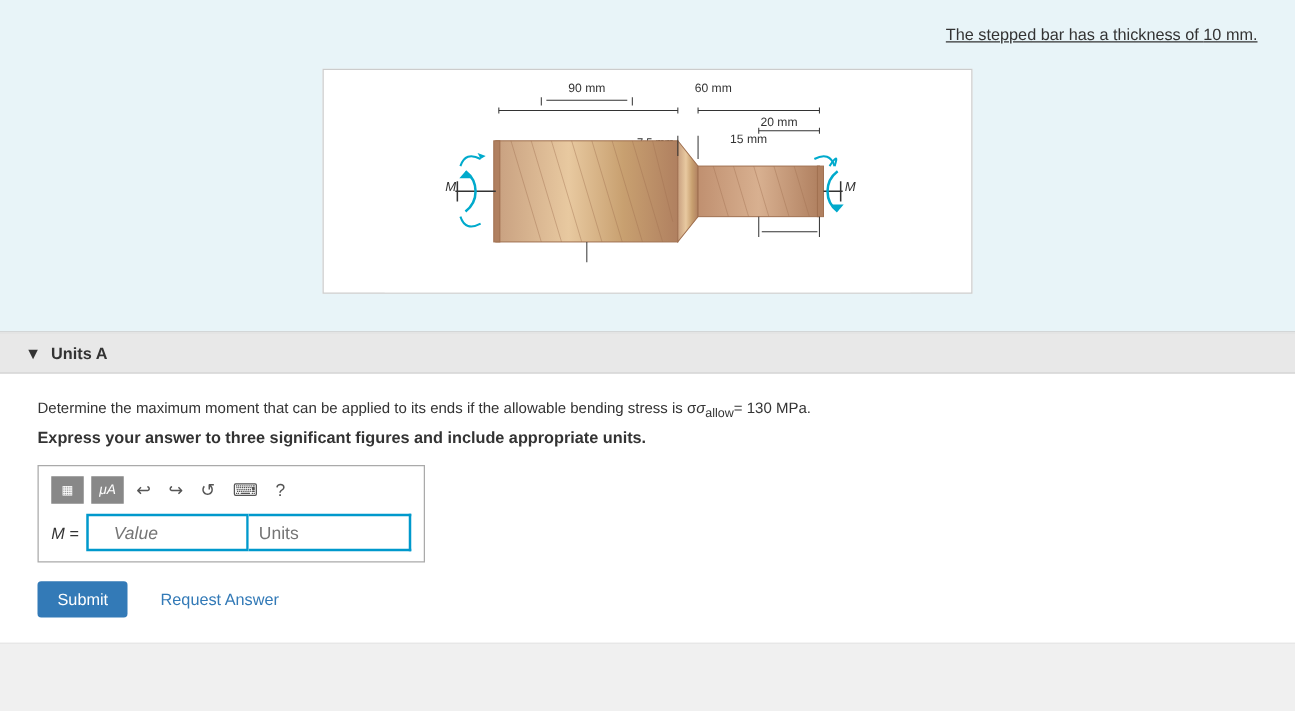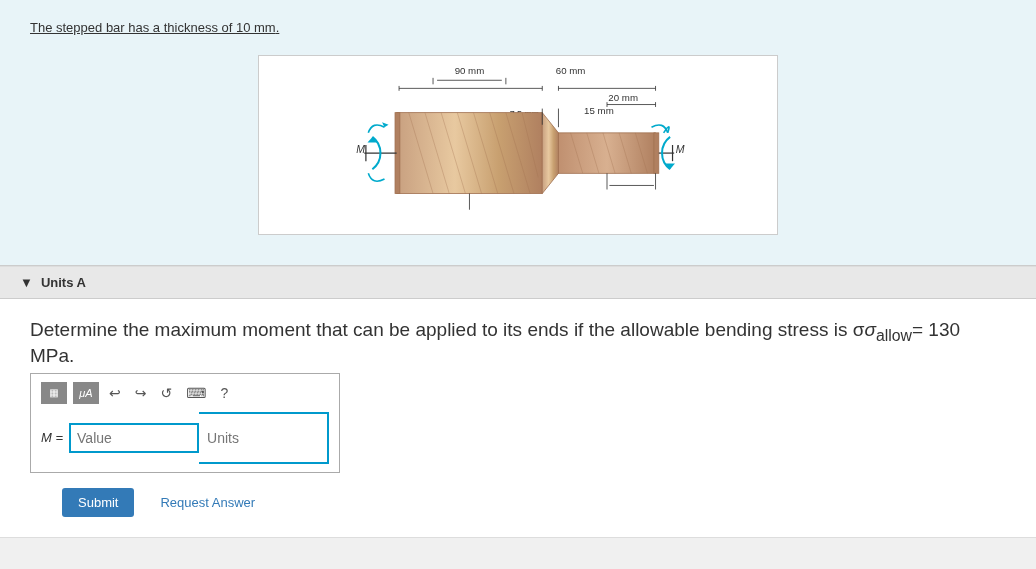--- a/index.html
+++ b/index.html
@@ -19,20 +19,21 @@
     .diagram-section {
       background: #e8f4f8;
       padding: 20px 30px 30px 30px;
       border-bottom: 1px solid #ccc;
     }
 
     .problem-statement {
       font-size: 13px;
       color: #333;
       margin-bottom: 20px;
+      text-align: right;
     }
 
     .problem-statement span {
       text-decoration: underline;
     }
 
     .diagram-container {
       background: white;
       border: 1px solid #ccc;
       margin: 0 auto;
@@ -68,21 +69,21 @@
       align-items: center;
       gap: 8px;
     }
 
     .part-body {
       padding: 20px 30px;
       background: white;
     }
 
     .question-text {
-      font-size: 19px;
+      font-size: 12px;
       color: #333;
       margin-bottom: 6px;
     }
 
     .sub-text {
       font-size: 13px;
       font-weight: bold;
       color: #333;
       margin-bottom: 15px;
     }
@@ -146,31 +147,32 @@
 
     .m-label {
       font-size: 13px;
       font-style: italic;
       margin-right: 6px;
       color: #333;
     }
 
     .value-input {
       border: 2px solid #0099cc;
-      padding: 5px 6px;
+      padding: 5px 20px;
       font-size: 14px;
       width: 130px;
       outline: none;
       color: #999;
+      font-style: italic;
     }
 
     .units-input {
       border: 2px solid #0099cc;
       border-left: none;
-      padding: 16px 8px;
+      padding: 5px 8px;
       font-size: 14px;
       width: 130px;
       outline: none;
       color: #333;
     }
 
     .actions {
       margin-top: 15px;
       display: flex;
       align-items: center;
@@ -178,21 +180,20 @@
     }
 
     .submit-btn {
       background: #337ab7;
       color: white;
       border: none;
       padding: 7px 16px;
       font-size: 13px;
       cursor: pointer;
       border-radius: 3px;
-      margin-left: 32px;
     }
 
     .request-link {
       color: #337ab7;
       font-size: 13px;
       text-decoration: none;
       cursor: pointer;
       margin-left: 11px;
     }
   </style>
@@ -318,20 +319,23 @@
   <div class="part-section">
     <div class="part-header">
       <span style="cursor:pointer;">▼</span>
       <span>Units A</span>
     </div>
 
     <div class="part-body">
       <p class="question-text">
         <span>Determine the maximum moment that can be applied to its ends if the allowable bending stress is σ</span><span style="font-style:italic;">σ</span><sub>allow</sub><span>= 130 MPa</span><span>.</span>
       </p>
+      <p class="sub-text">
+        <span>Express your answer to three significant figures and include appropriate units.</span>
+      </p>
 
       <div class="answer-box">
         <div class="toolbar">
 
           <button class="toolbar-btn icon-group" title="Format">
             <span style="font-size:10px;">▦</span>
           </button>
           <button class="toolbar-btn mu" title="Greek">
             <span>μΑ</span>
           </button>

